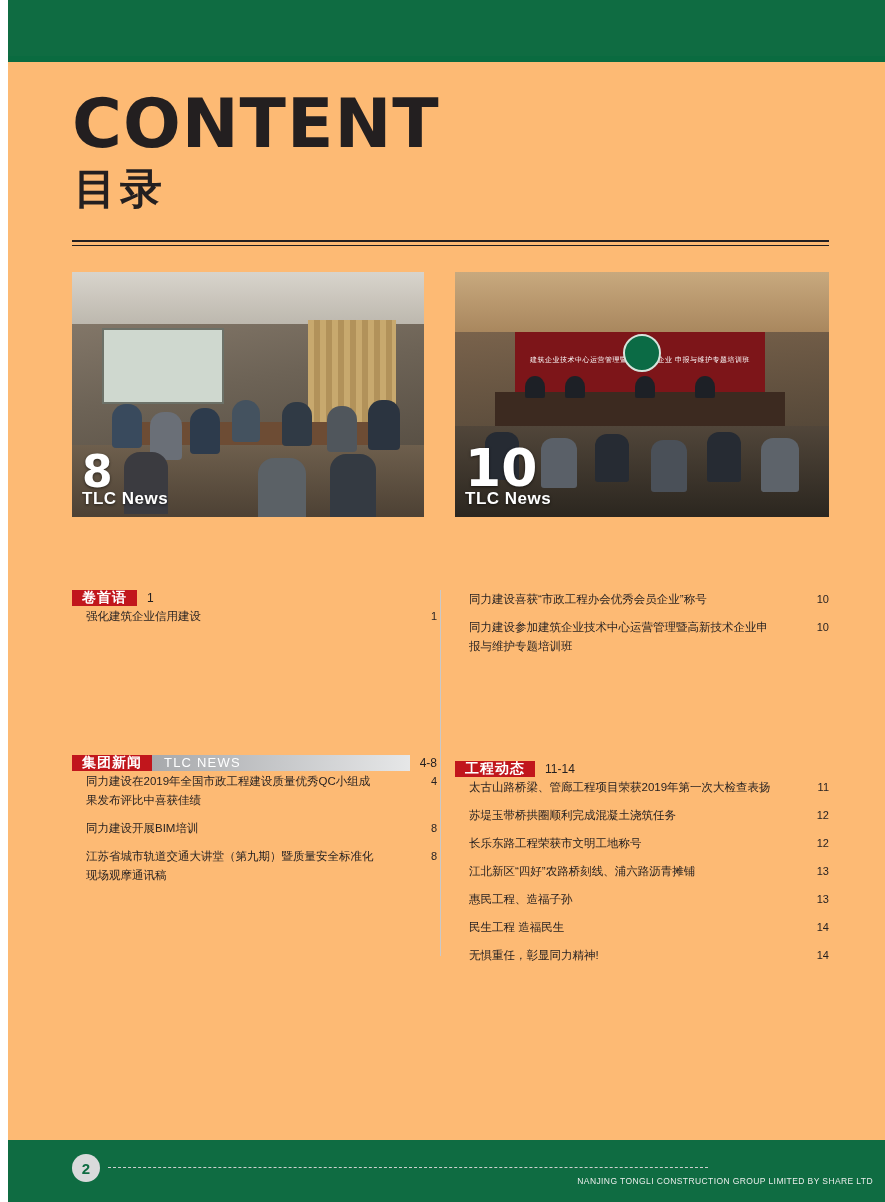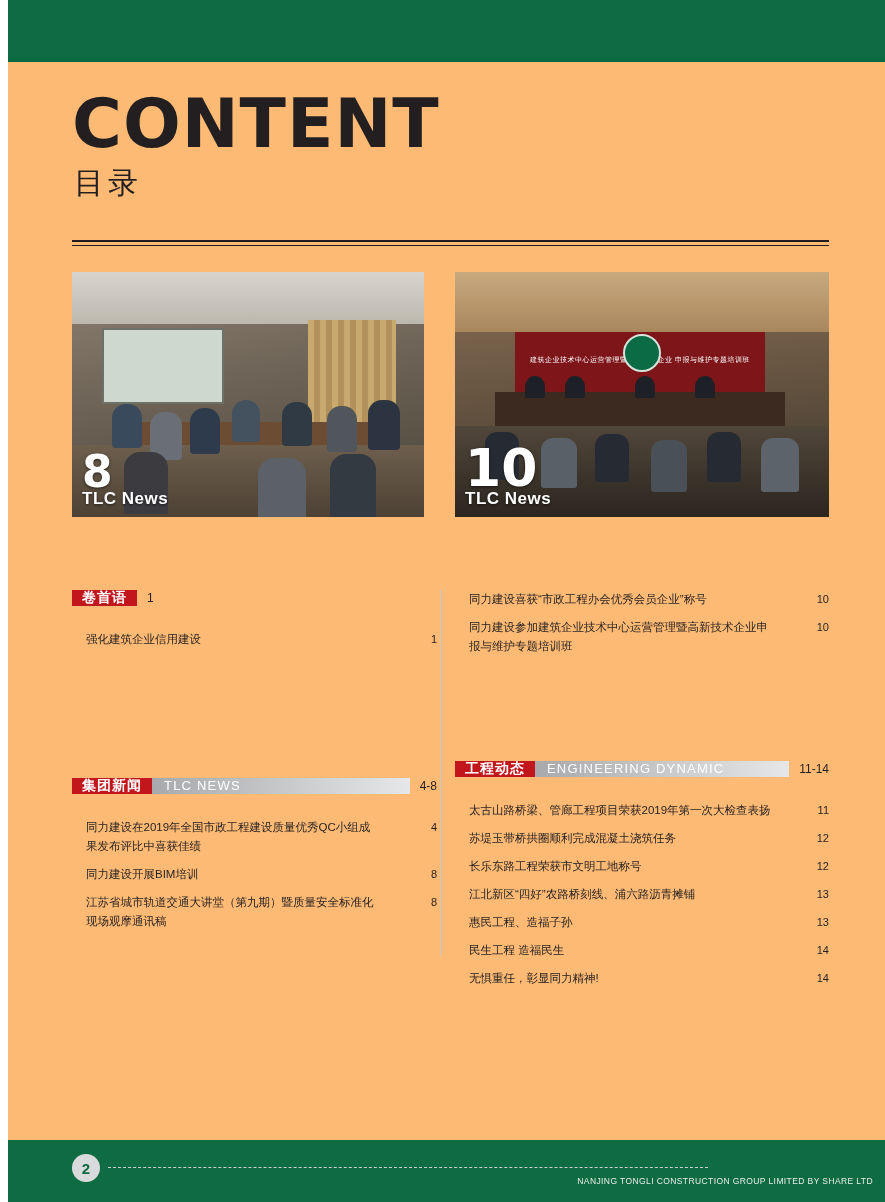--- a/index.html
+++ b/index.html
@@ -92,22 +92,22 @@
     font-weight: bold;
     letter-spacing: 1px;
     color: #231f20;
     font-family: "DejaVu Sans", sans-serif;
     line-height: 1;
   }
   .content-subtitle {
     position: absolute;
     left: 66px;
     top: 168px;
-    font-size: 30px;
-    font-weight: normal;
+    font-size: 42px;
+    font-weight: bold;
     color: #231f20;
     letter-spacing: 4px;
     line-height: 1;
   }
 
   
   .rule-wrap {
     position: absolute;
     left: 64px;
     top: 240px;
@@ -236,21 +236,21 @@
     top: 590px;
     width: 1px;
     height: 366px;
     background: #c9c9c9;
   }
 
   .sect-head {
     display: flex;
     align-items: stretch;
     height: 16px;
-    margin-bottom: 24px;
+    margin-bottom: 1px;
     position: relative;
   }
   .sect-cn {
     background: #c1161c;
     color: #ffffff;
     font-size: 14px;
     font-weight: bold;
     letter-spacing: 1px;
     padding: 0 10px;
     display: flex;
@@ -405,21 +405,20 @@
     </div>
     <div class="entry entry-right">
       <div class="txt">同力建设参加建筑企业技术中心运营管理暨高新技术企业申报与维护专题培训班</div>
       <div class="pg">10</div>
     </div>
 
     <div style="height:96px;"></div>
 
     <div class="sect-head">
       <div class="sect-cn">工程动态</div>
-      <div class="sect-en">ENGINEERING DYNAMIC</div>
       <div class="sect-page">11-14</div>
     </div>
 
     <div class="entry">
       <div class="txt">太古山路桥梁、管廊工程项目荣获2019年第一次大检查表扬</div>
       <div class="pg">11</div>
     </div>
     <div class="entry">
       <div class="txt">苏堤玉带桥拱圈顺利完成混凝土浇筑任务</div>
       <div class="pg">12</div>

